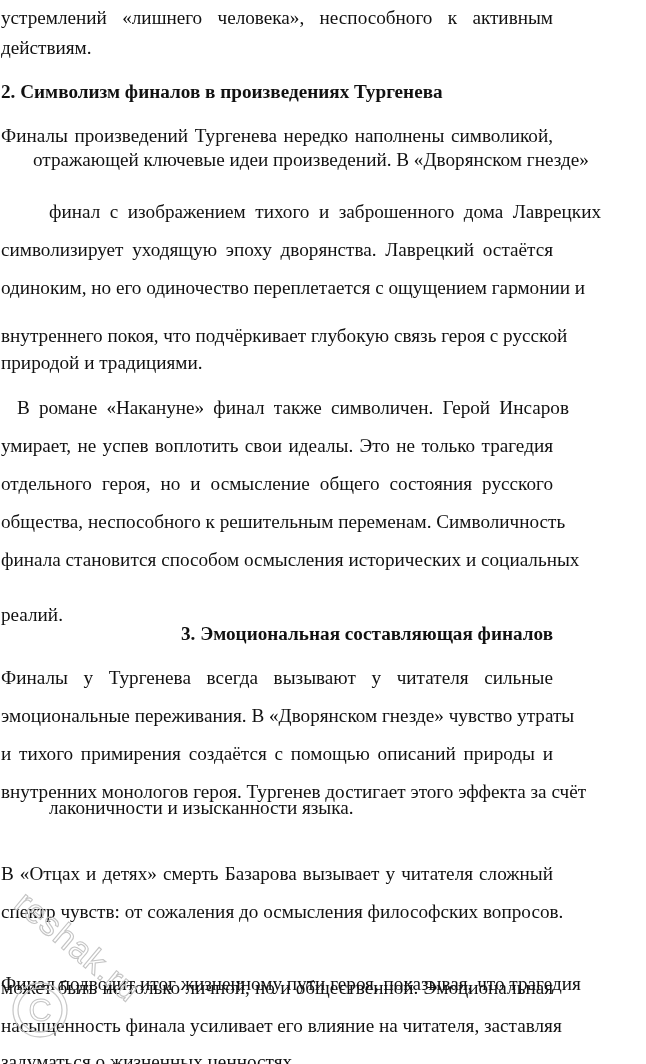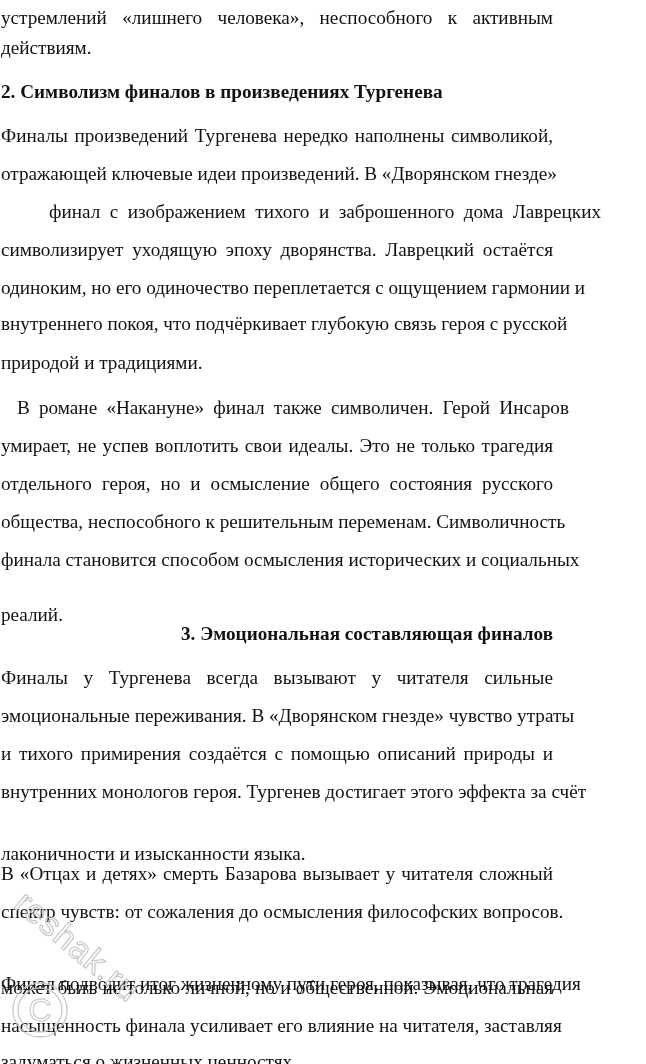--- a/index.html
+++ b/index.html
@@ -22,38 +22,38 @@
     }
   </style>
 </head>
 <body>
 
 <div class="page" id="page">
     <div class="line j" style="top: 6px;">устремлений «лишнего человека», неспособного к активным</div>
     <div class="line" style="top: 36px;">действиям.</div>
     <div class="line h" style="top: 80px;">2. Символизм финалов в произведениях Тургенева</div>
     <div class="line j" style="top: 124px;">Финалы произведений Тургенева нередко наполнены символикой,</div>
-    <div class="line j" style="top: 162px;">отражающей ключевые идеи произведений. В «Дворянском гнезде»</div>
+    <div class="line j" style="top: 148px; padding-left: 32px;">отражающей ключевые идеи произведений. В «Дворянском гнезде»</div>
     <div class="line j" style="top: 200px; margin-left: 48px;">финал с изображением тихого и заброшенного дома Лаврецких</div>
     <div class="line j" style="top: 238px;">символизирует уходящую эпоху дворянства. Лаврецкий остаётся</div>
     <div class="line j" style="top: 276px;">одиноким, но его одиночество переплетается с ощущением гармонии и</div>
-    <div class="line j" style="top: 312px;">внутреннего покоя, что подчёркивает глубокую связь героя с русской</div>
+    <div class="line j" style="top: 324px;">внутреннего покоя, что подчёркивает глубокую связь героя с русской</div>
     <div class="line" style="top: 351px;">природой и традициями.</div>
     <div class="line j" style="top: 396px; margin-left: 16px;">В романе «Накануне» финал также символичен. Герой Инсаров</div>
     <div class="line j" style="top: 434px;">умирает, не успев воплотить свои идеалы. Это не только трагедия</div>
     <div class="line j" style="top: 472px;">отдельного героя, но и осмысление общего состояния русского</div>
     <div class="line j" style="top: 510px;">общества, неспособного к решительным переменам. Символичность</div>
     <div class="line j" style="top: 548px;">финала становится способом осмысления исторических и социальных</div>
     <div class="line" style="top: 603px;">реалий.</div>
     <div class="line h" style="top: 622px; text-align: right;">3. Эмоциональная составляющая финалов</div>
     <div class="line j" style="top: 666px;">Финалы у Тургенева всегда вызывают у читателя сильные</div>
     <div class="line j" style="top: 704px;">эмоциональные переживания. В «Дворянском гнезде» чувство утраты</div>
     <div class="line j" style="top: 742px;">и тихого примирения создаётся с помощью описаний природы и</div>
     <div class="line j" style="top: 780px;">внутренних монологов героя. Тургенев достигает этого эффекта за счёт</div>
-    <div class="line" style="top: 842px;">лаконичности и изысканности языка.</div>
+    <div class="line" style="top: 796px; padding-left: 48px;">лаконичности и изысканности языка.</div>
     <div class="line j" style="top: 862px;">В «Отцах и детях» смерть Базарова вызывает у читателя сложный</div>
     <div class="line j" style="top: 900px;">спектр чувств: от сожаления до осмысления философских вопросов.</div>
     <div class="line j" style="top: 972px;">Финал подводит итог жизненному пути героя, показывая, что трагедия</div>
     <div class="line j" style="top: 976px;">может быть не только личной, но и общественной. Эмоциональная</div>
     <div class="line j" style="top: 1014px;">насыщенность финала усиливает его влияние на читателя, заставляя</div>
     <div class="line" style="top: 1050px;">задуматься о жизненных ценностях.</div>
   </div>
 
 <svg class="wm" viewBox="0 0 160 190" xmlns="http://www.w3.org/2000/svg">
   <g fill="none" stroke="#c4c4c4" stroke-width="1.3" opacity="0.9">

